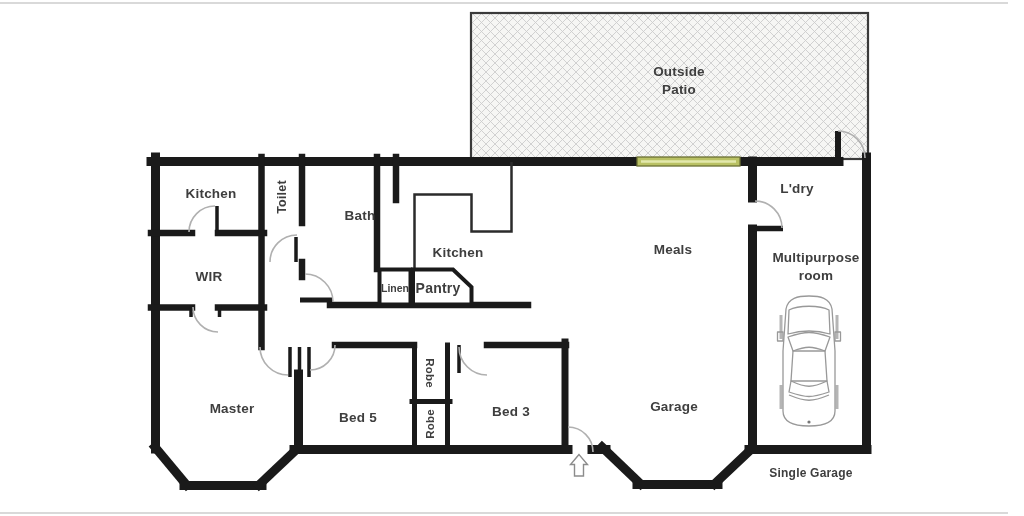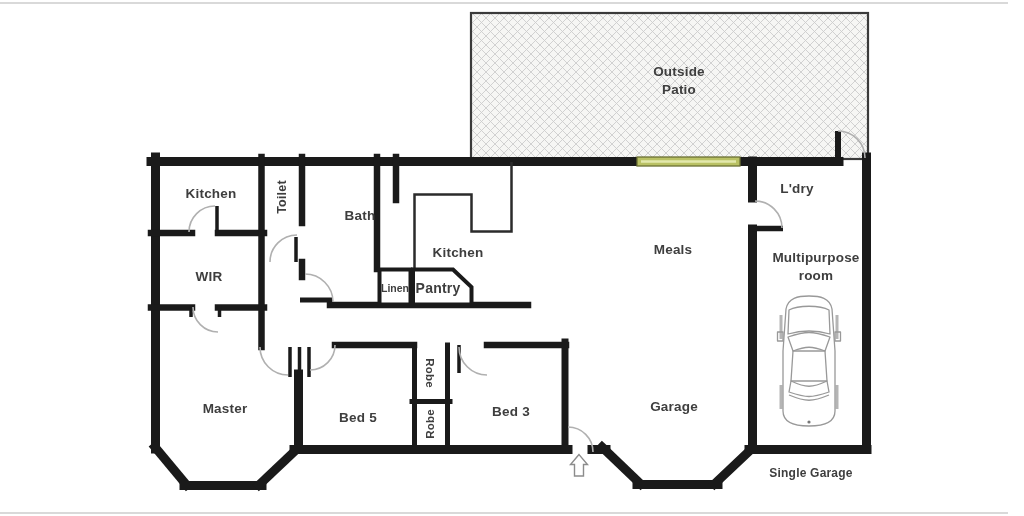--- a/index.html
+++ b/index.html
@@ -144,21 +144,21 @@
   <div class="lbl" style="left:360px;top:216px">Bath</div>
   <div class="lbl" style="left:209px;top:277px">WIR</div>
   <div class="lbl" style="left:458px;top:253px">Kitchen</div>
   <div class="lbl small" style="left:395px;top:288px">Linen</div>
   <div class="lbl mid" style="left:438px;top:288px">Pantry</div>
   <div class="lbl" style="left:673px;top:250px">Meals</div>
   <div class="lbl" style="left:797px;top:189px">L'dry</div>
 
   <div class="lbl" style="left:816px;top:267px"><span>Multipurpose</span><br><span>room</span></div>
 
-  <div class="lbl" style="left:225px;top:409px">Master</div>
+  <div class="lbl" style="left:232px;top:409px">Master</div>
   <div class="lbl" style="left:358px;top:418px">Bed 5</div>
   <div class="lbl" style="left:511px;top:412px">Bed 3</div>
   <div class="lbl robe vert-down" style="left:430px;top:373px">Robe</div>
   <div class="lbl robe vert-up" style="left:430px;top:424px">Robe</div>
   <div class="lbl" style="left:674px;top:407px">Garage</div>
   <div class="lbl big" style="left:811px;top:473px">Single Garage</div>
 
 </div>
 
 </body></html>

